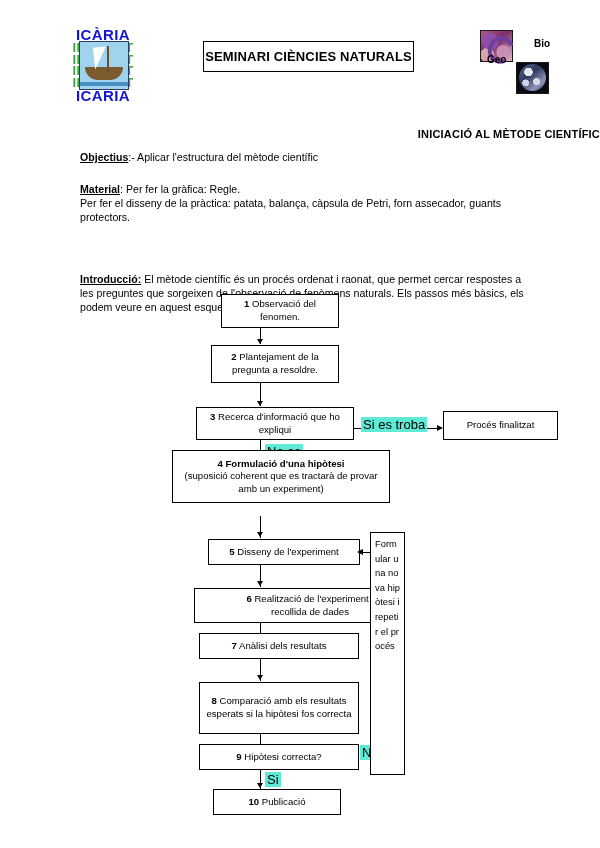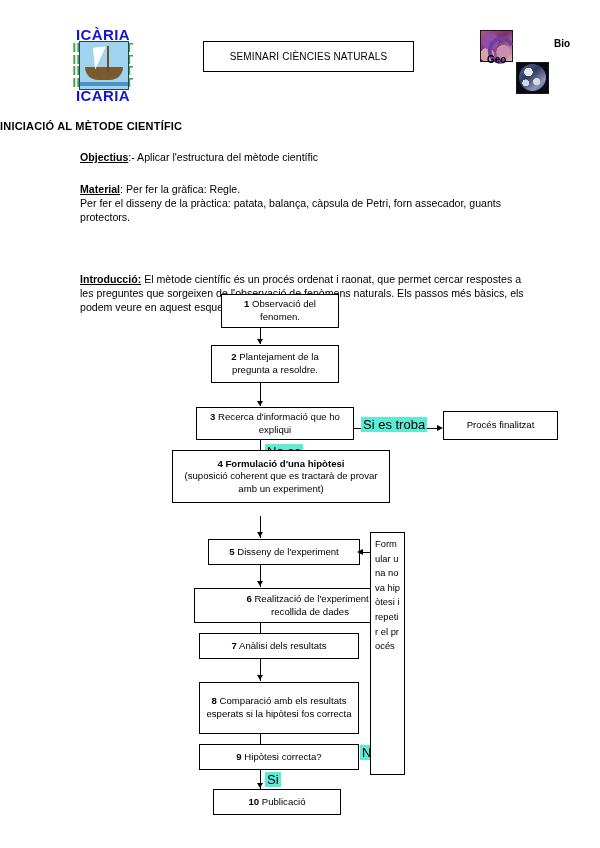--- a/index.html
+++ b/index.html
@@ -108,22 +108,22 @@
     top: 41px;
     width: 211px;
     height: 31px;
     border: 1.5px solid #000;
     box-sizing: border-box;
     display: flex;
     align-items: center;
     justify-content: center;
   }
   .seminar-box span {
-    font-size: 10px;
-    font-weight: normal;
+    font-size: 13px;
+    font-weight: bold;
     letter-spacing: 0.15px;
   }
 
   .biogeo {
     position: absolute;
     left: 480px;
     top: 30px;
     width: 88px;
     height: 64px;
   }
@@ -144,21 +144,21 @@
     position: absolute;
     left: 7px; top: 5px;
     width: 18px; height: 20px;
     border: 4px solid #6f3f9e;
     border-right-color: transparent;
     border-radius: 50%;
     transform: rotate(25deg);
   }
   .bio-label {
     position: absolute;
-    left: 46px;
+    left: 26px;
     top: 8px;
     font-size: 10px;
     font-weight: bold;
     padding-left: 28px;
   }
   .geo-label {
     position: absolute;
     left: 7px;
     top: 24px;
     font-size: 10px;
@@ -184,23 +184,23 @@
       radial-gradient(circle at 35% 30%, #e8e8f0 0 16%, transparent 17%),
       radial-gradient(circle at 65% 65%, #d9d9e6 0 14%, transparent 15%),
       radial-gradient(circle at 25% 70%, #cfd6e8 0 12%, transparent 13%),
       linear-gradient(140deg, #5a6b96 0%, #2e3a5e 40%, #8e95b8 75%, #3b4770 100%);
   }
 
   
   .doc-title {
     position: absolute;
     left: 0;
-    top: 120px;
+    top: 128px;
     width: 600px;
-    text-align: left;
+    text-align: right;
     font-size: 11px;
     font-weight: bold;
     letter-spacing: 0.2px;
   }
   .para {
     position: absolute;
     left: 80px;
     width: 450px;
     font-size: 10.6px;
     line-height: 14.2px;

